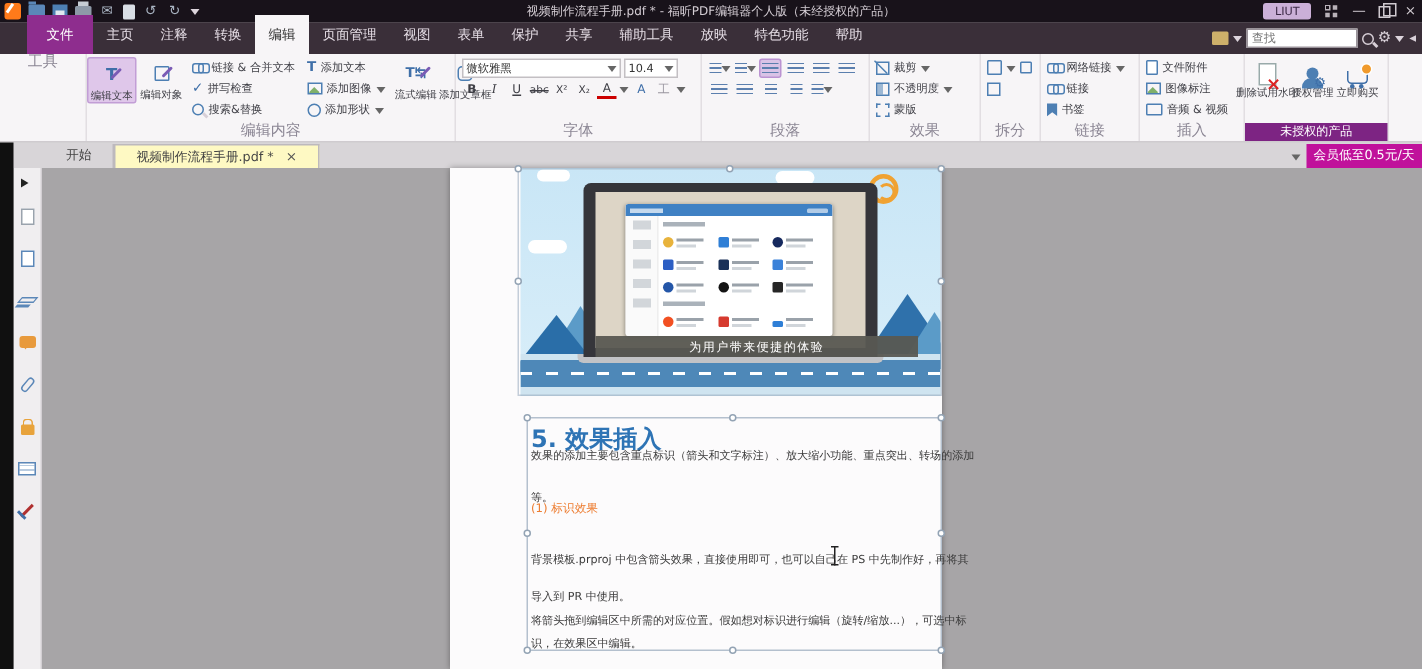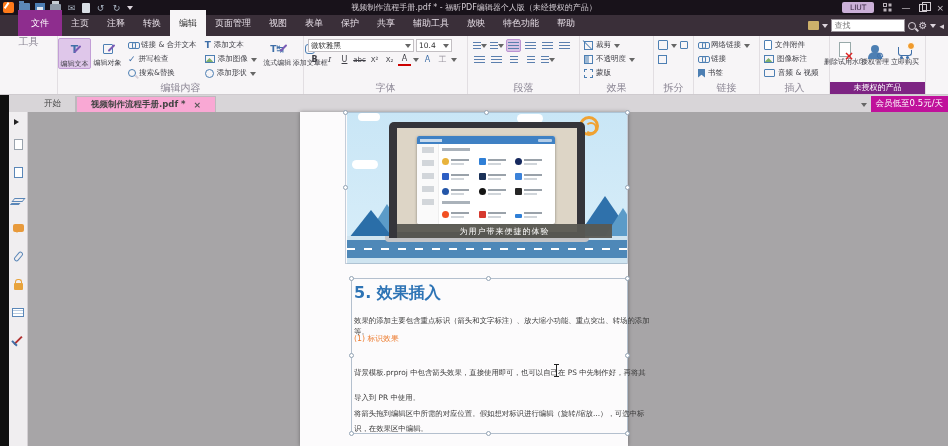--- a/index.html
+++ b/index.html
@@ -100,21 +100,21 @@
   .u-gear { position:absolute; right:-5px; bottom:-2px; font-size:9px; color:#3f6fa8; }
   .u-cart { width:14px; height:9px; border:1.5px solid #3f6fa8; border-top:none; border-radius:0 0 3px 3px; position:relative; margin-top:4px; }
   .u-cart::before { content:""; position:absolute; left:1px; bottom:-4px; width:3px; height:3px; border-radius:50%; background:#3f6fa8; box-shadow:6px 0 0 #3f6fa8; }
   .u-clock { position:absolute; right:-4px; top:-5px; width:8px; height:8px; border-radius:50%; background:#f09a2c; border:1px solid #fff; }
   .grp-label.purple { background:#7d2483; color:#fff; font-size:8px; }
 
   
   .doctabs { position:absolute; left:0; top:95px; width:948px; height:17px; background:#d8d5d8; display:flex; align-items:flex-end; }
   .dtab { height:16px; display:flex; align-items:center; font-size:8.5px; color:#444; padding:0 14px; }
   .dtab.start { margin-left:30px; border-right:1px solid #bdb9bd; }
-  .dtab.active { background:#f9a8d4; border:1px solid #bdb9bd; border-bottom:none; gap:8px;font-weight:bold; }
+  .dtab.active { background:#fef9c3; border:1px solid #bdb9bd; border-bottom:none; gap:8px; }
   .dtab .x { color:#555; font-size:9px; }
   .dd-btn { margin-left:auto; display:flex; align-items:center; height:16px; padding:0 4px; }
   .banner { height:16px; background:#c0119b; color:#fff; font-size:8.5px; display:flex; align-items:center; padding:0 5px; }
 
   
   .lstrip { position:absolute; left:0; top:95px; width:9px; height:351px; background:#101010; z-index:4; }
   .sidebar { position:absolute; left:9px; top:112px; width:19px; height:334px; background:#f0eef0; border-right:1px solid #d3cfd3;
     display:flex; flex-direction:column; align-items:center; z-index:3; }
   .sb-it { height:28px; display:flex; align-items:center; justify-content:center; width:100%; }
   .sb-arrow { width:0; height:0; border:3px solid transparent; border-left:5px solid #222; margin:4px 0 2px; }
@@ -667,21 +667,21 @@
     <span class="h" style="left:49px;top:164px"></span>
     <span class="h" style="left:186px;top:164px"></span>
     <span class="h" style="left:325px;top:164px"></span>
     <span class="h" style="left:49px;top:241px"></span>
     <span class="h" style="left:325px;top:241px"></span>
     <span class="h" style="left:49px;top:319px"></span>
     <span class="h" style="left:186px;top:319px"></span>
     <span class="h" style="left:325px;top:319px"></span>
 
     <div class="ln heading" style="top:171px">5. 效果插入</div>
-    <div class="ln" style="top:204px">效果的添加主要包含重点标识（箭头和文字标注）、放大缩小功能、重点突出、转场的添加</div>
+    <div class="ln" style="top:187px">效果的添加主要包含重点标识（箭头和文字标注）、放大缩小功能、重点突出、转场的添加</div>
     <div class="ln" style="top:215px">等。</div>
     <div class="ln subhead" style="top:221px">(1) 标识效果</div>
     <div class="ln" style="top:256px">背景模板.prproj 中包含箭头效果，直接使用即可，也可以自己在 PS 中先制作好，再将其</div>
     <div class="ln" style="top:281px">导入到 PR 中使用。</div>
     <div class="ln" style="top:297px">将箭头拖到编辑区中所需的对应位置。假如想对标识进行编辑（旋转/缩放...），可选中标</div>
     <div class="ln" style="top:312px">识，在效果区中编辑。</div>
 
     <span class="caret"></span>
   </div>
 </div>

